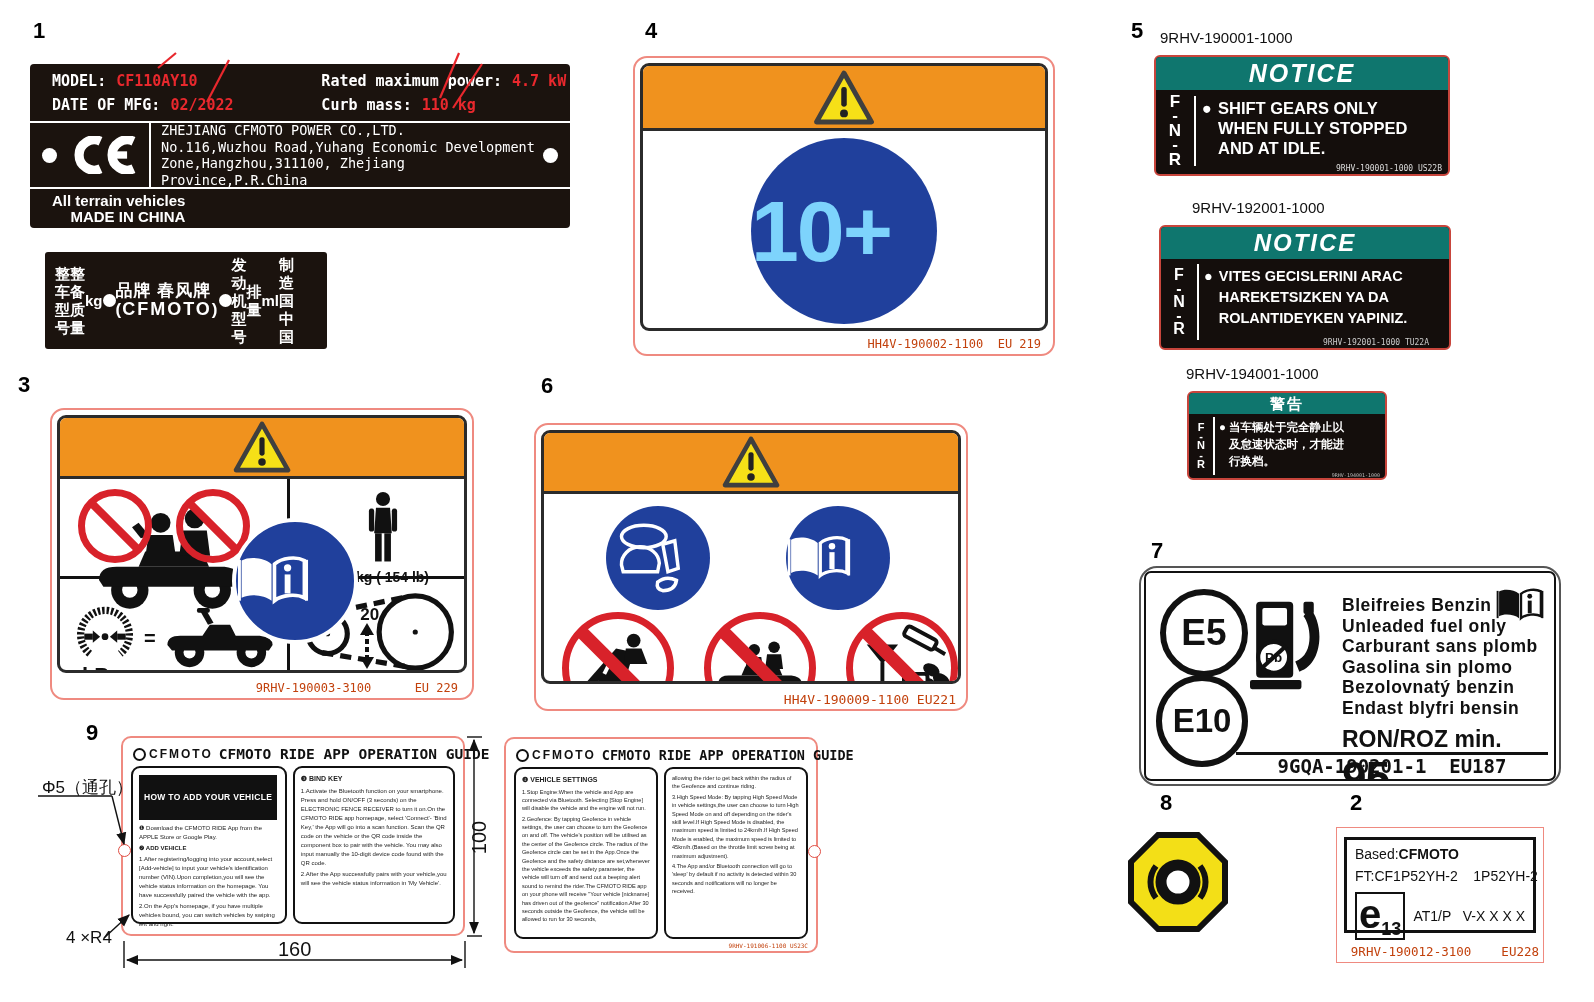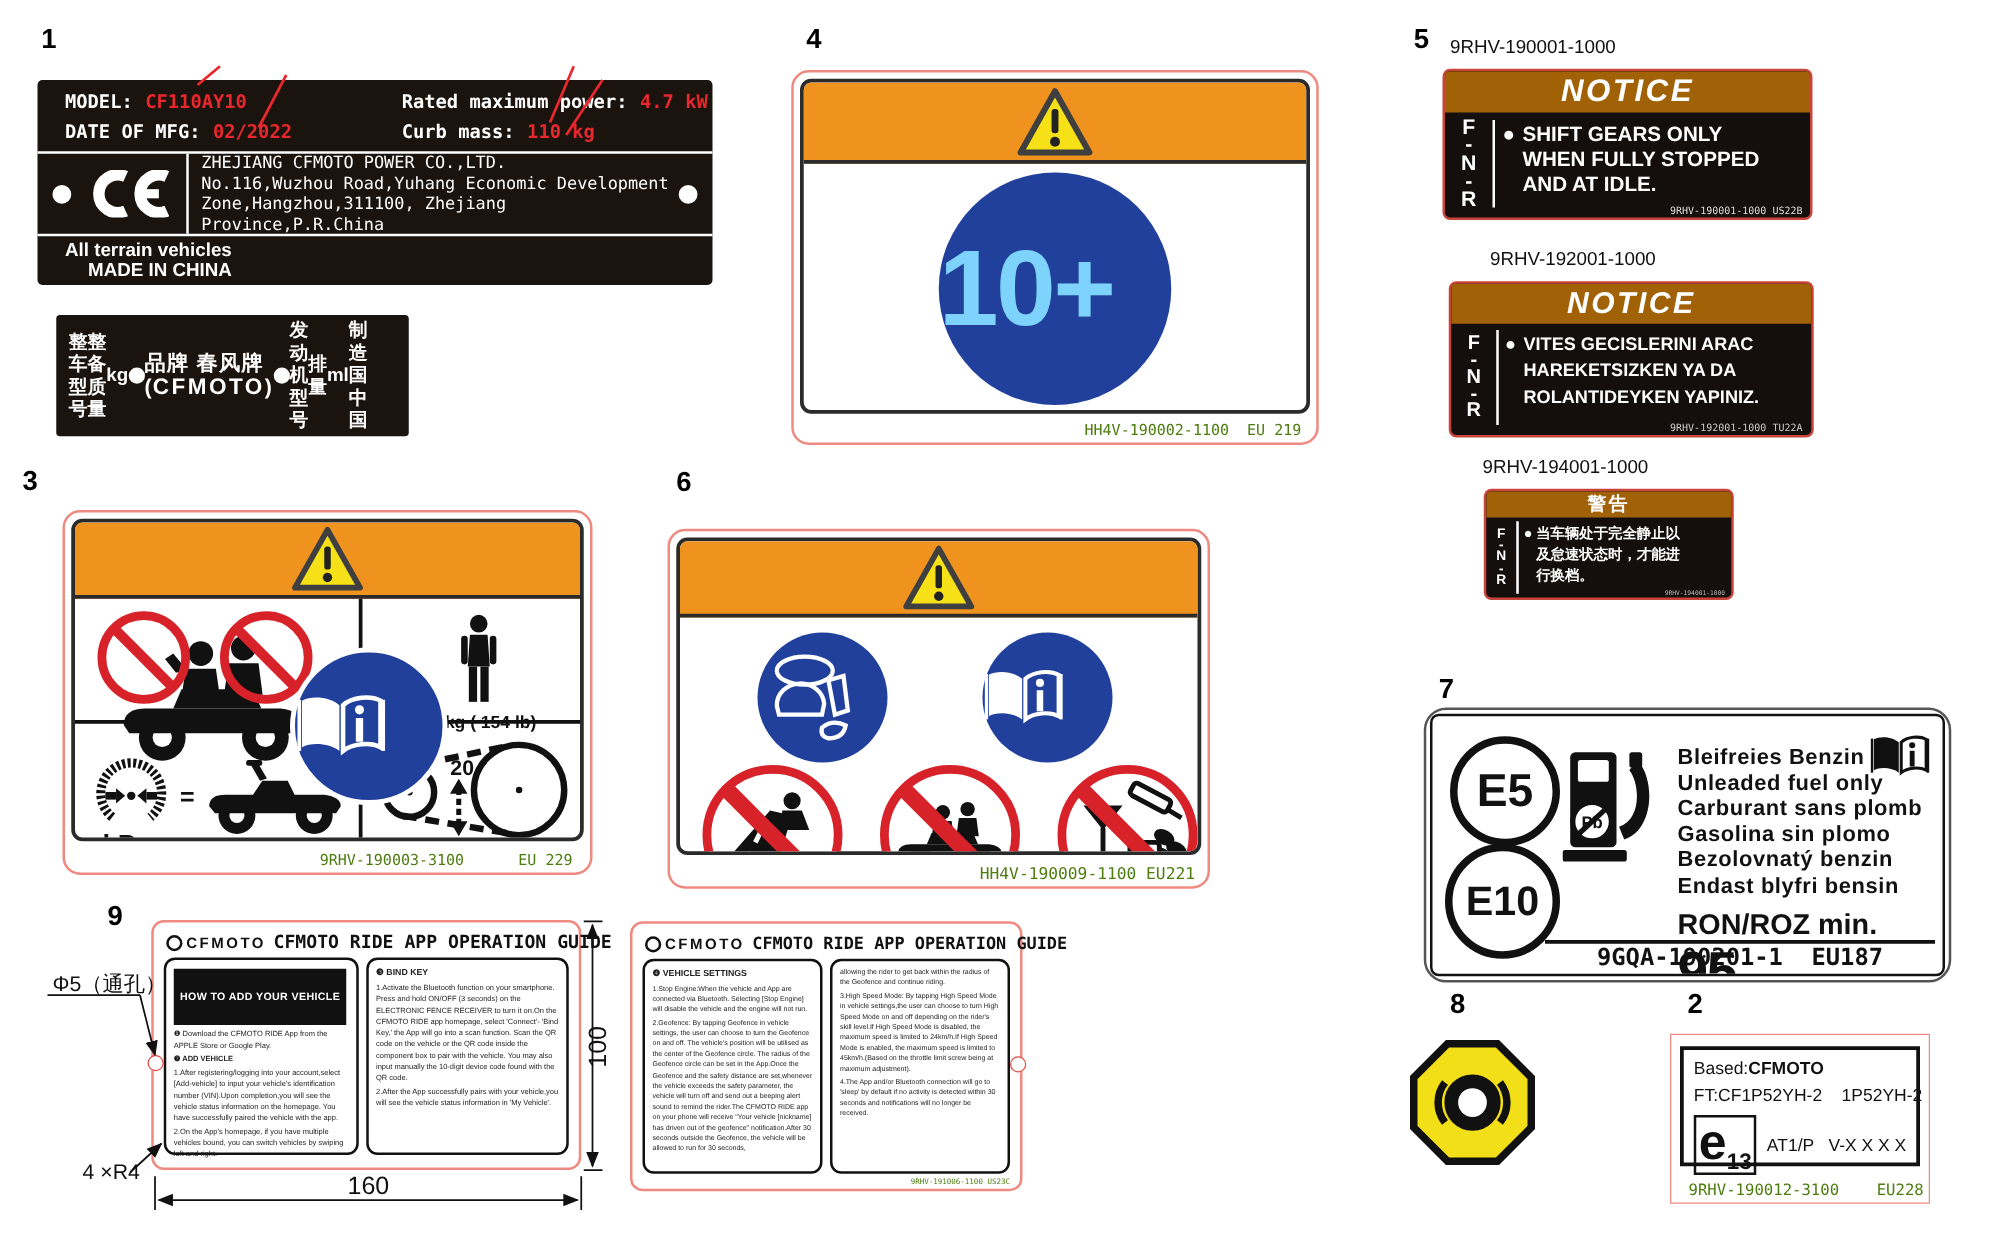--- a/index.html
+++ b/index.html
@@ -28,21 +28,21 @@
   #cnplate{left:45px;top:252px;width:282px;height:97px;background:#1b130e;border-radius:3px;color:#fff;
            display:flex;justify-content:space-evenly;padding:4px 10px;box-sizing:border-box}
   .cn-row{display:flex;justify-content:space-between;font-size:15px;font-weight:bold;align-items:center;line-height:18px}
   .cn-brand{font-size:17px;letter-spacing:1px;font-weight:bold}
   .cn-cf{font-size:18px;letter-spacing:2px}
 
   
   .redframe{position:absolute;border:2px solid #ef8a80;border-radius:14px;background:#fff;box-sizing:border-box;padding:5px}
   .blackframe{border:3px solid #2b2b2b;border-radius:9px;overflow:hidden;position:relative;background:#fff;height:100%;box-sizing:border-box}
   .orangebar{background:#f0921e;border-bottom:3px solid #2b2b2b;display:flex;align-items:center;justify-content:center}
-  .codeline{position:absolute;font-family:"DejaVu Sans Mono",monospace;font-size:12px;color:#4d7c0f;white-space:pre}
+  .codeline{position:absolute;font-family:"DejaVu Sans Mono",monospace;font-size:12px;color:#c2410c;white-space:pre}
 
   
   #i3{left:50px;top:408px;width:424px;height:292px}
   #i3 .blackframe{height:258px}
   #i3 .orangebar{height:58px}
   .q-grid{display:grid;grid-template-columns:57% 43%;height:197px}
   .q{position:relative;box-sizing:border-box}
   .q-tl{border-right:3px solid #111;border-bottom:3px solid #111}
   .q-tr{border-bottom:3px solid #111}
   .q-bl{border-right:3px solid #111}
@@ -56,21 +56,21 @@
   .chain20{font-weight:bold;font-size:17px}
 
   
   #i4{left:633px;top:56px;width:422px;height:300px}
   #i4 .blackframe{height:268px}
   #i4 .orangebar{height:62px}
   .age{font-size:86px;font-weight:bold;letter-spacing:-2px}
 
   
   .notice{position:absolute;background:#140e0c;border:2px solid #c8453c;border-radius:6px;box-sizing:border-box;overflow:hidden}
-  .notice-head{background:#a16207;color:#fff;font-style:italic;font-weight:bold;text-align:center;letter-spacing:2px}
+  .notice-head{background:#0f766e;color:#fff;font-style:italic;font-weight:bold;text-align:center;letter-spacing:2px}
   .notice-body{display:flex;color:#fff}
   .fnr{white-space:pre-line;text-align:center;font-weight:bold;border-right:2px solid #fff;display:flex;align-items:center;justify-content:center}
   .notice-txt{font-weight:bold;display:flex;gap:6px;align-items:flex-start}
   .ref{position:absolute;font-size:15px;color:#111}
 
   
   #i6{left:534px;top:423px;width:434px;height:288px}
   #i6 .blackframe{height:254px}
   #i6 .orangebar{height:58px}
 
@@ -354,21 +354,21 @@
 N
 -
 R</div>
     <div class="notice-txt" style="padding:2px 5px;font-size:14.5px;line-height:21px">
       <span>●</span>
       <span class="pre">VITES GECISLERINI ARAC
 HAREKETSIZKEN YA DA
 ROLANTIDEYKEN YAPINIZ.</span>
     </div>
   </div>
-  <div class="codeline" style="right:7px;bottom:1px;color:#ccc;font-size:8px">9RHV-192001-1000 TU22A</div>
+  <div class="codeline" style="right:20px;bottom:1px;color:#ccc;font-size:8px">9RHV-192001-1000 TU22A</div>
 </div>
 
 <div class="ref abs" style="left:1186px;top:365px">9RHV-194001-1000</div>
 <div class="notice" style="left:1187px;top:391px;width:200px;height:89px">
   <div class="notice-head" style="height:21px;font-size:15px;line-height:21px;font-style:normal">警告</div>
   <div class="notice-body" style="height:58px;padding:3px 0">
     <div class="fnr" style="width:24px;font-size:11px;line-height:0.85">F
 -
 N
 -

